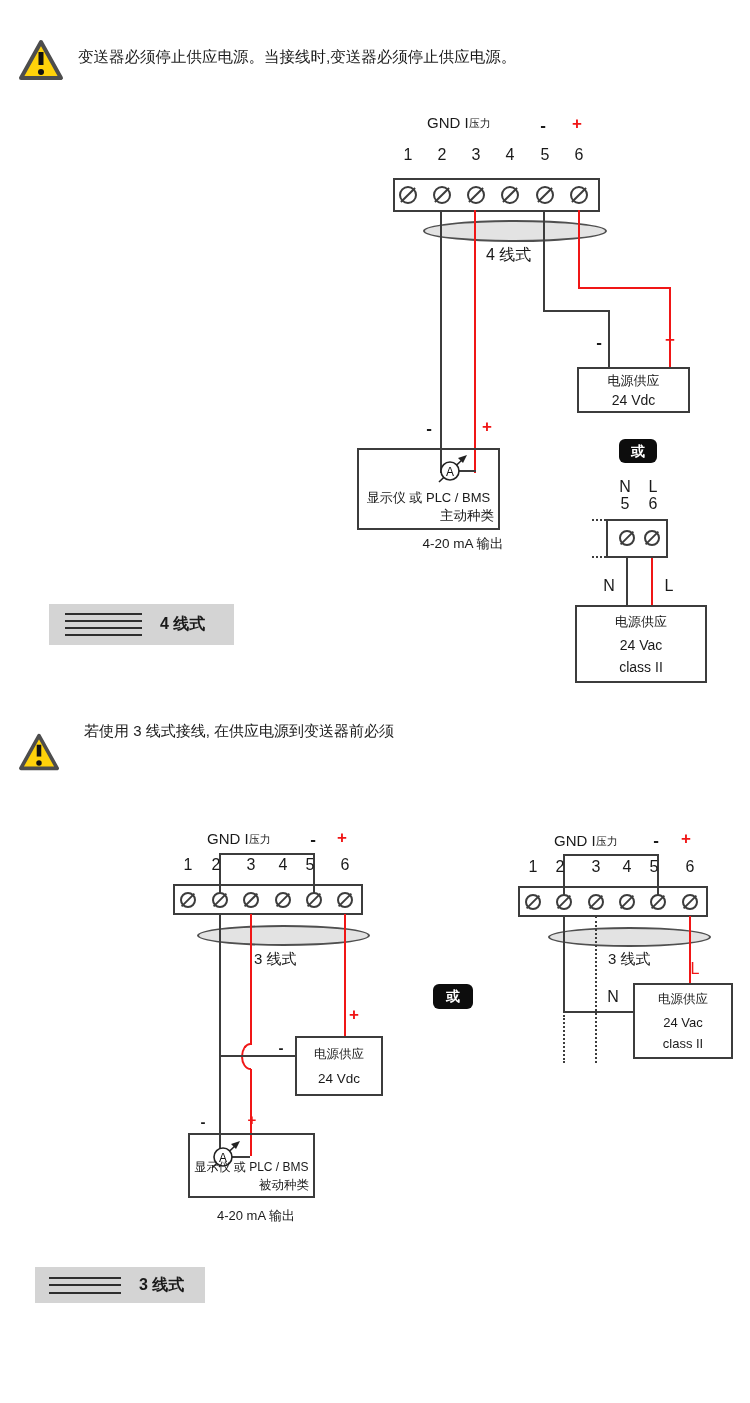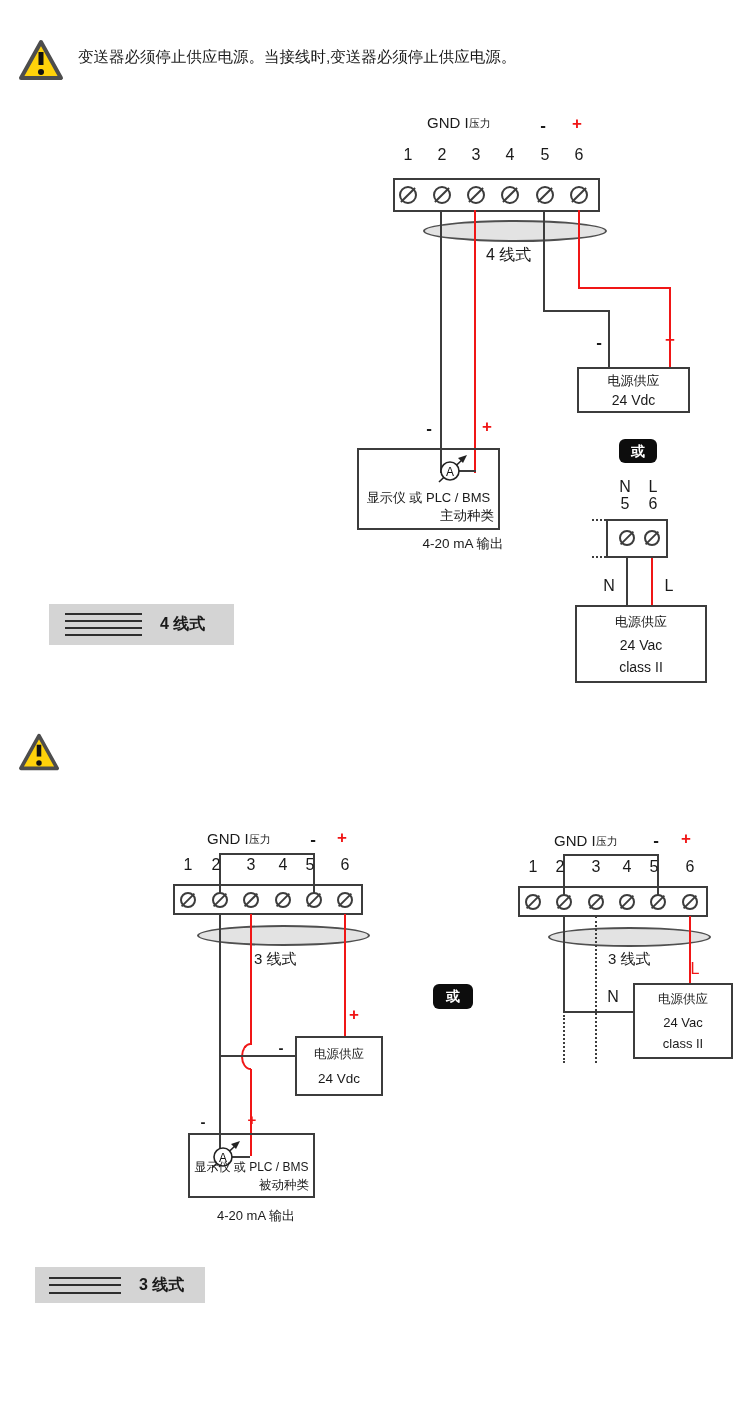--- a/index.html
+++ b/index.html
@@ -143,20 +143,21 @@
     <span class="sec-text">4 线式</span>
   </div>
 
   <div class="abs" style="left:18px;top:732px;width:42px;height:40px;">
     <svg width="42" height="40" viewBox="0 0 46 44">
       <path d="M23 4 L43 40 L3 40 Z" style="fill:var(--warn_yellow,#ffd20a)" stroke="#4d4d4d" stroke-width="4" stroke-linejoin="round"></path>
       <path d="M23 14 v13" stroke="#111" stroke-width="5"></path>
       <circle cx="23" cy="34" r="3" fill="#111"></circle>
     </svg>
   </div>
+  <div class="lbl b" style="left:84px;top:722px;font-size:15px;">若使用 3 线式接线, 在供应电源到变送器前必须</div>
 
   <div class="hdr" style="left:207px;top:830px;">
     <span class="big">GND I</span>
     <span class="small">压力</span>
   </div>
   <span class="sign" style="left:304px;top:831px;">-</span>
   <span class="sign red-t" style="left:333px;top:829px;">+</span>
 
   <div class="wire" style="left:219px;top:853px;width:2px;height:41px;"></div>
   <div class="wire" style="left:219px;top:853px;width:96px;height:2px;"></div>

